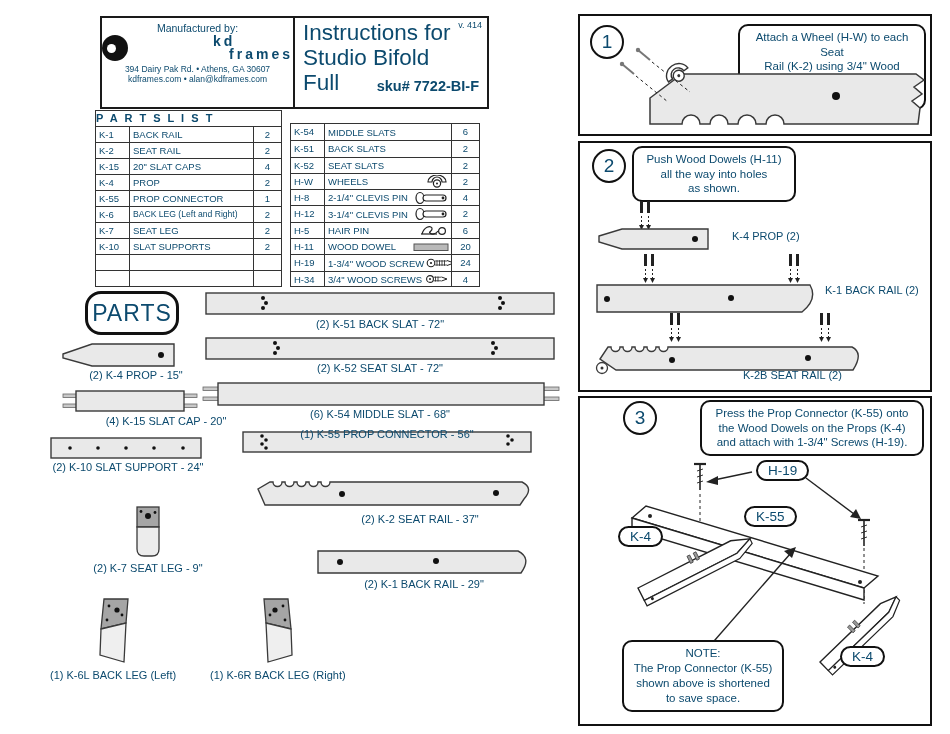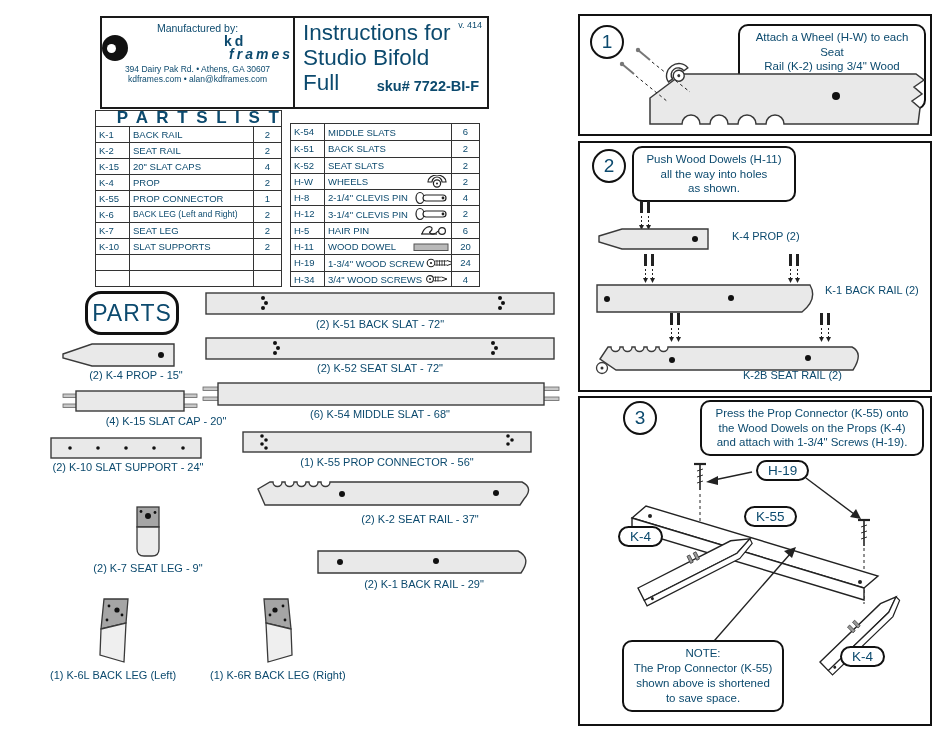--- a/index.html
+++ b/index.html
@@ -9,32 +9,32 @@
 
   
   .header-box{position:absolute;left:100px;top:16px;width:385px;height:89px;border:2px solid #1a1a1a;display:flex;background:#fff;}
   .mfr-cell{width:193px;border-right:2px solid #1a1a1a;text-align:center;padding-top:4px;box-sizing:border-box;}
   .mfr-label{font-size:10.5px;}
   .brand-row{display:flex;justify-content:space-between;align-items:center;gap:6px;margin-top:1px;}
   .logo-disc{width:26px;height:26px;border-radius:50%;background:#111;position:relative;flex:0 0 auto;}
   .logo-disc::after{content:"";position:absolute;left:5px;top:9px;width:9px;height:9px;border-radius:50%;background:#fff;}
   .brand-text{display:flex;flex-direction:column;align-items:flex-start;line-height:0.95;}
   .brand-text span{font-weight:bold;font-size:14px;letter-spacing:3px;}
-  .brand-text span:last-child{margin-left:5px;font-style:italic;}
+  .brand-text span:last-child{margin-left:16px;}
   .mfr-addr{font-size:8.5px;margin-top:2px;}
   .mfr-contact{font-size:8.5px;}
   .title-cell{position:relative;flex:1;padding:2px 8px 2px 8px;box-sizing:border-box;}
   .version{position:absolute;top:2px;right:5px;font-size:9px;}
   .title-l{font-size:22.5px;line-height:1.12;}
   .title-row{display:flex;justify-content:space-between;align-items:flex-end;}
   .sku{font-size:14.5px;font-weight:bold;padding-bottom:2px;}
 
   
   .ptable{position:absolute;background:#fff;border:1px solid #333;box-sizing:border-box;}
-  .ptable-title{height:15px;font-size:17px;font-weight:bold;letter-spacing:2px;text-align:right;line-height:14px;}
+  .ptable-title{height:15px;font-size:11px;font-weight:bold;letter-spacing:2px;text-align:left;line-height:14px;}
   .prow{display:flex;height:16px;border-top:1px solid #333;box-sizing:border-box;}
   .prow2{display:flex;height:16.3px;box-sizing:border-box;}
   .prow2 + .prow2{border-top:1px solid #333;}
   .pc{font-size:9.5px;line-height:15px;padding-left:3px;box-sizing:border-box;white-space:nowrap;overflow:hidden;}
   .pc-code{width:34px;border-right:1px solid #333;}
   .pc-name{flex:1;border-right:1px solid #333;display:flex;align-items:center;gap:2px;}
   .pc-name svg{margin-left:auto;margin-right:2px;flex:0 0 auto;}
   .pc-qty{width:27px;text-align:center;padding-left:0;}
 
   
@@ -324,21 +324,21 @@
   <svg class="abs" style="left:242px;top:431px;" width="290" height="23">
     <rect x="1" y="1" width="288" height="20" fill="#e9e9e9" stroke="#3a3a3a" stroke-width="1.4"></rect>
     <circle cx="20" cy="5" r="1.8" fill="#111"></circle>
       <circle cx="24" cy="9" r="1.8" fill="#111"></circle>
       <circle cx="20" cy="13" r="1.8" fill="#111"></circle>
       <circle cx="24" cy="17" r="1.8" fill="#111"></circle>
     <circle cx="266" cy="5" r="1.8" fill="#111"></circle>
       <circle cx="270" cy="9" r="1.8" fill="#111"></circle>
       <circle cx="266" cy="13" r="1.8" fill="#111"></circle>
   </svg>
-  <div class="plabel center" style="left:387px;top:428px;margin-top:28px;">(1) K-55 PROP CONNECTOR - 56"</div>
+  <div class="plabel center" style="left:387px;top:428px;">(1) K-55 PROP CONNECTOR - 56"</div>
 
   <svg class="abs" style="left:256px;top:476px;" width="282" height="32">
     <path d="M9,29 L2,13 L14,6 l3,0 a4.5,4.5 0 0 0 9,0 l3,0 a4.5,4.5 0 0 0 9,0 l3,0 a4.5,4.5 0 0 0 9,0 l3,0 a4.5,4.5 0 0 0 9,0 l3,0 a4.5,4.5 0 0 0 9,0 L266,6 Q278,12 268,23 L264,29 Z" fill="#e9e9e9" stroke="#3a3a3a" stroke-width="1.4"></path>
     <circle cx="86" cy="18" r="3" fill="#111"></circle>
       <circle cx="240" cy="17" r="3" fill="#111"></circle>
   </svg>
   <div class="plabel center" style="left:420px;top:513px;">(2) K-2 SEAT RAIL - 37"</div>
 
   <svg class="abs" style="left:316px;top:549px;" width="218" height="26">
     <path d="M2,2 L202,2 Q216,9 205,24 L2,24 Z" fill="#e9e9e9" stroke="#3a3a3a" stroke-width="1.4"></path>

